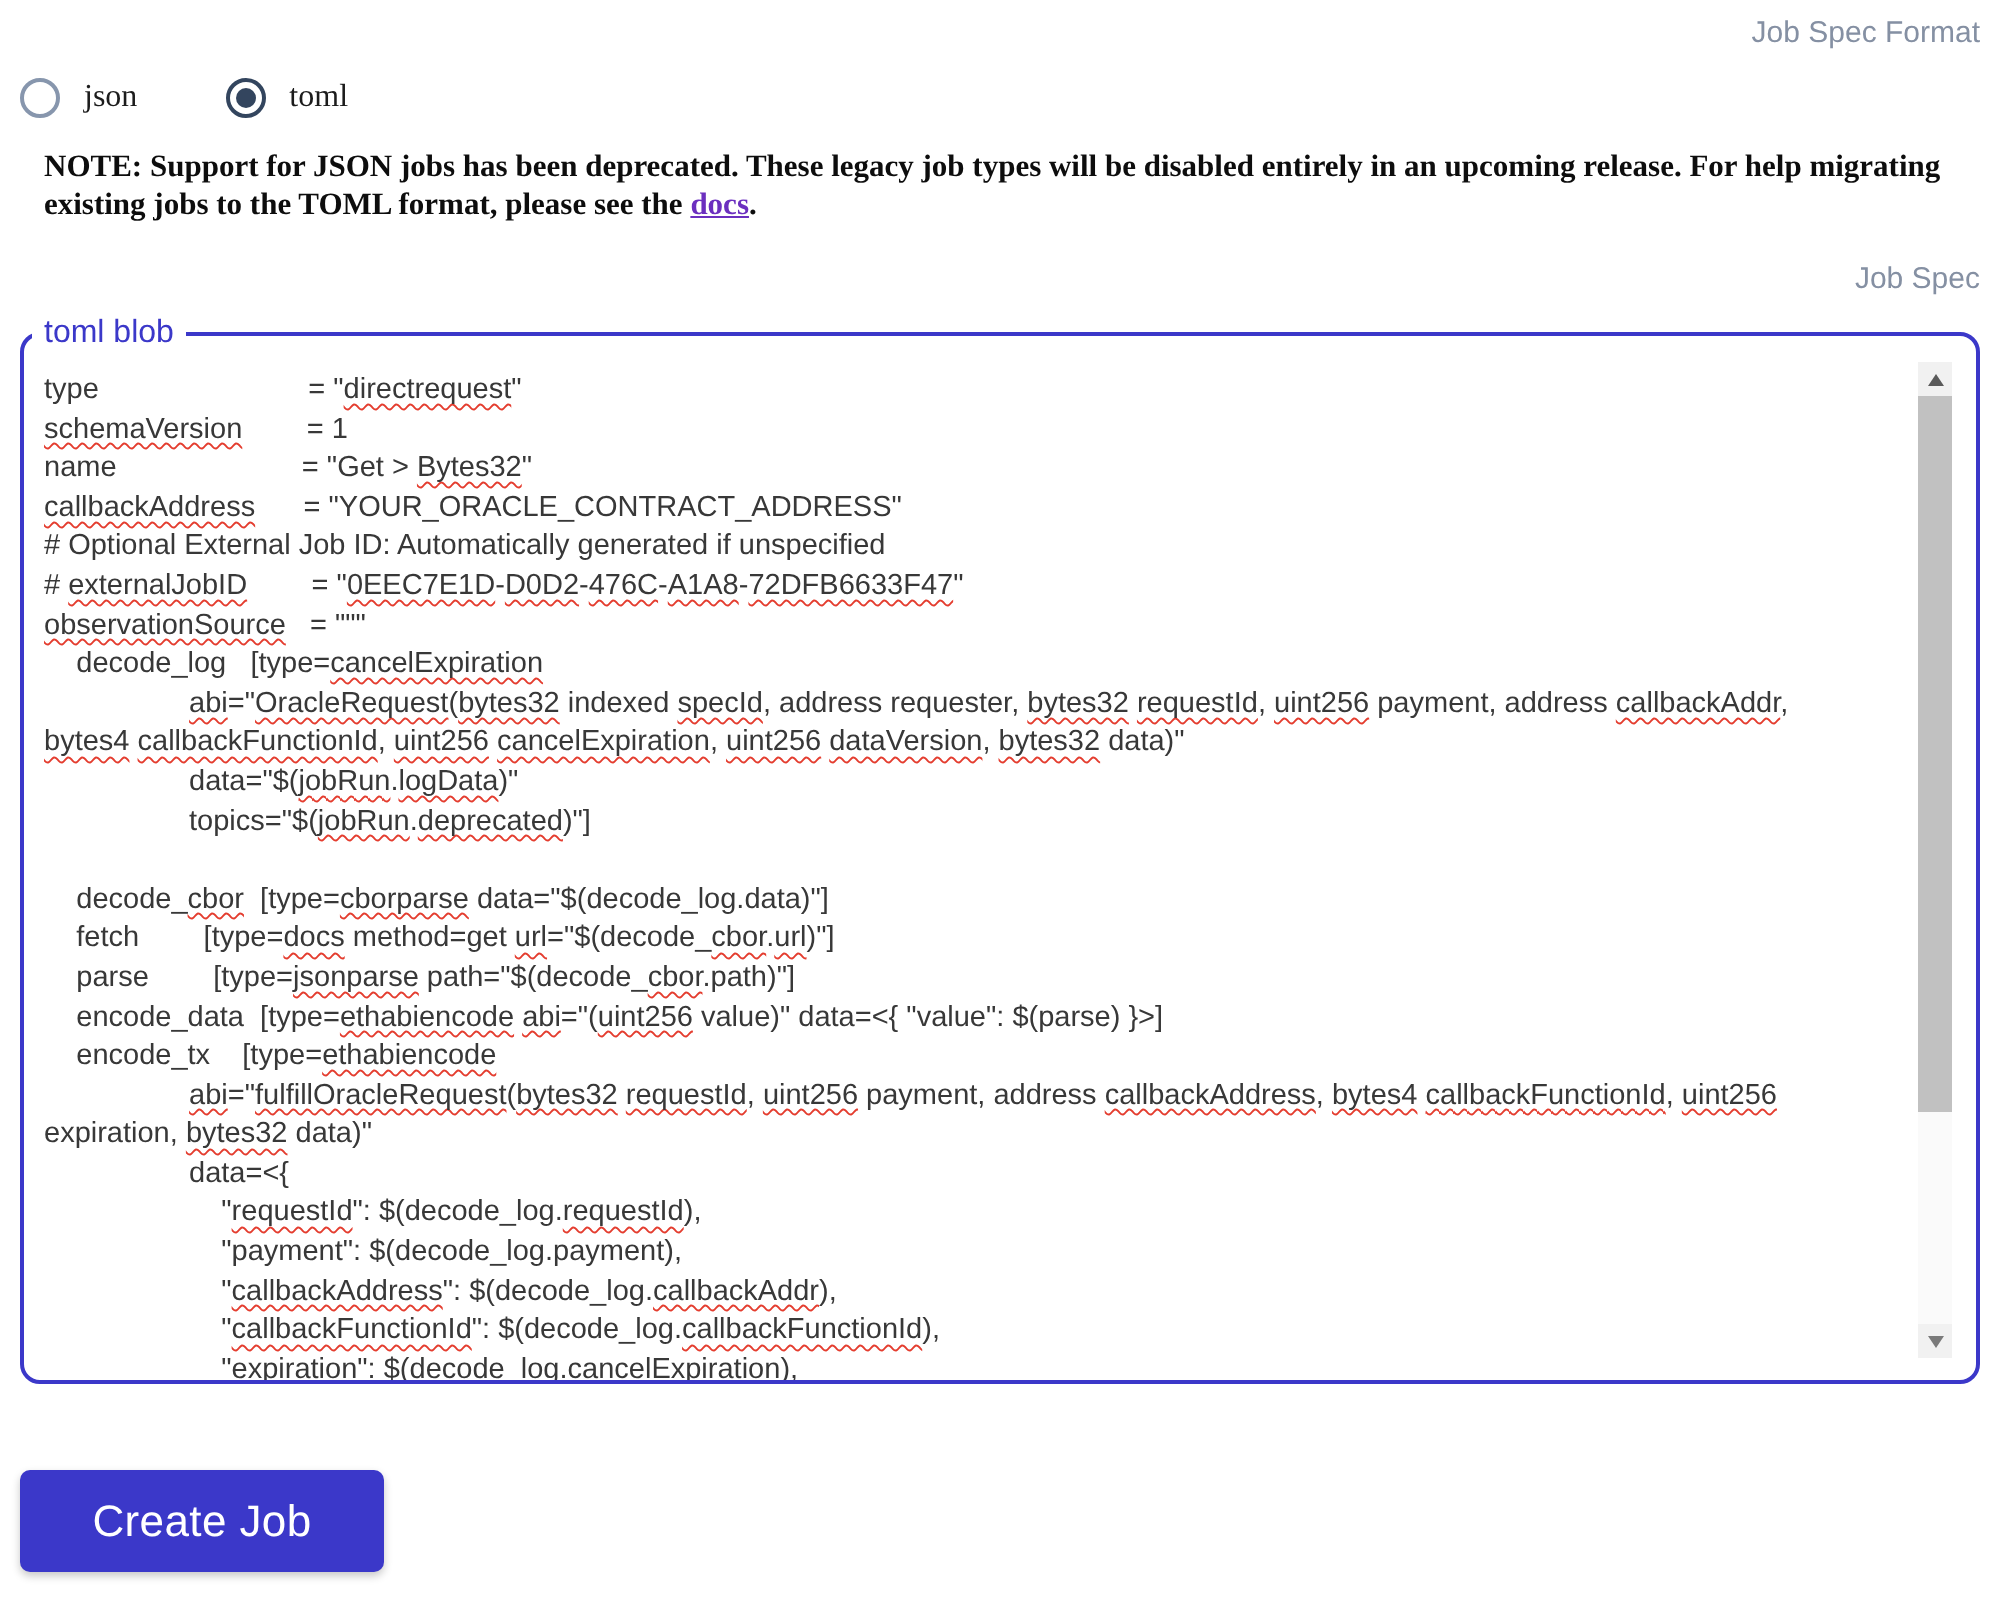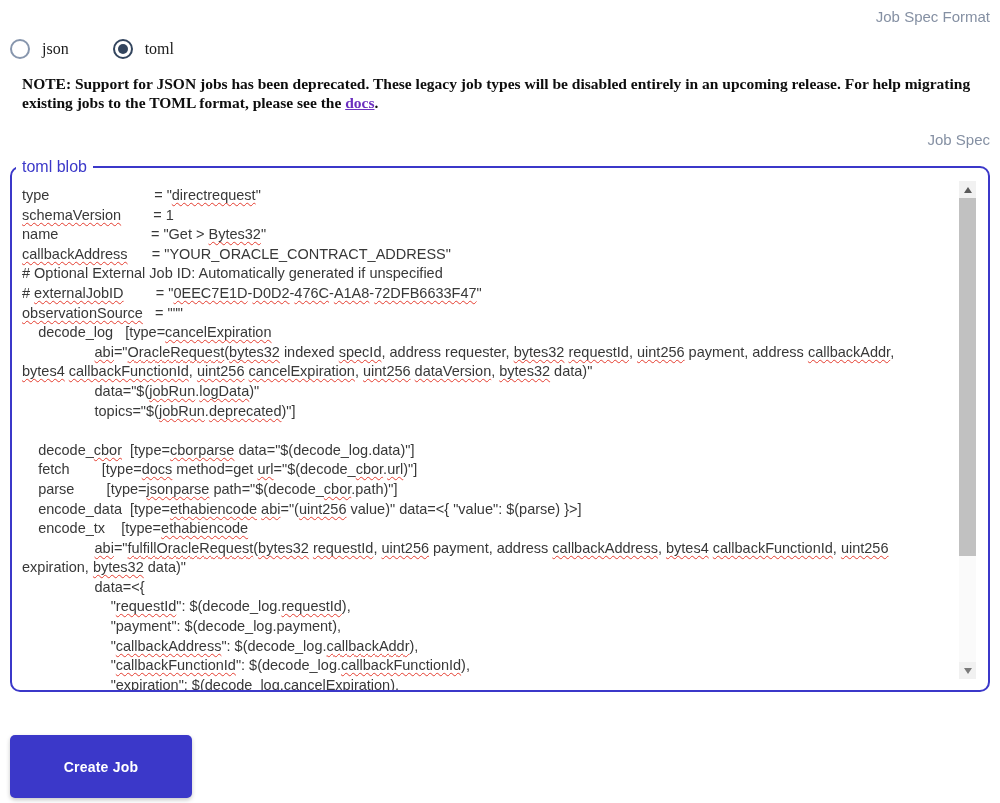--- a/index.html
+++ b/index.html
@@ -145,28 +145,28 @@
     left:0;
     top:17px;
     width:17px;
     height:358px;
     background:#c1c1c1;
   }
   .create-job{
     display:block;
     margin-top:43px;
     width:182px;
-    height:63px;
+    height:51px;
     border:none;
     border-radius:5px;
     background:var(--accent);
     color:#ffffff;
     font-family:"Liberation Sans",sans-serif;
-    font-size:14px;
-    font-weight:bold;
+    font-size:22px;
+    font-weight:normal;
     letter-spacing:.2px;
     cursor:pointer;
     box-shadow:0 2px 4px rgba(0,0,0,0.22);
   }
 </style>
 </head>
 <body>
 
 <div class="section-label label-top">Job Spec Format</div>
 

